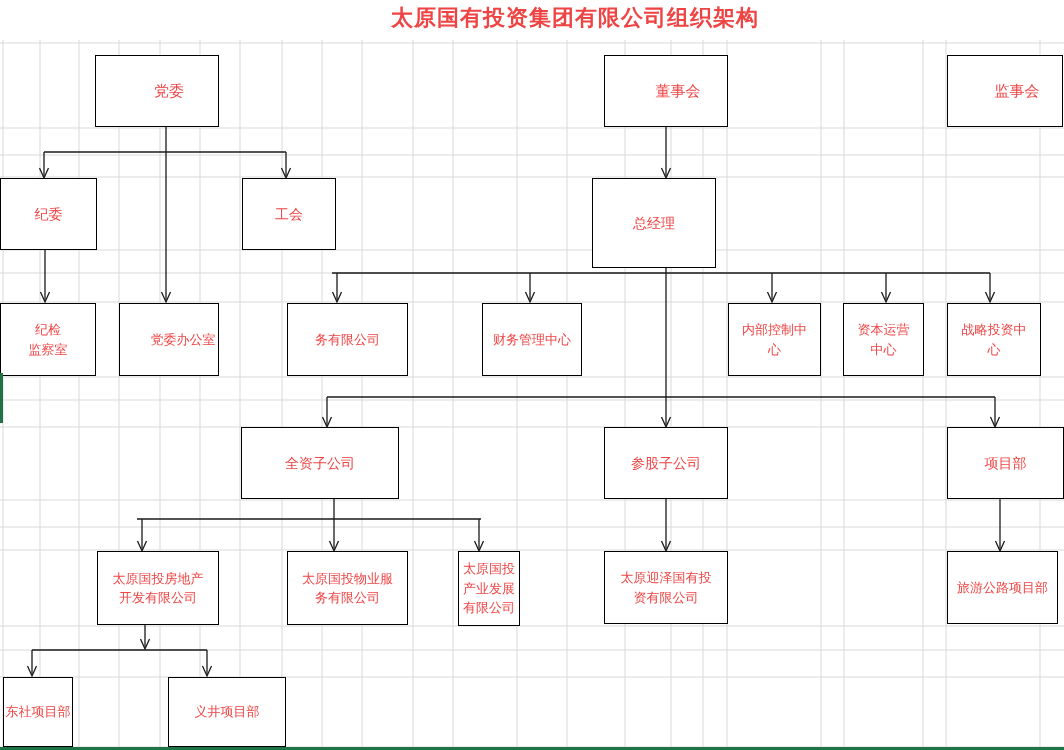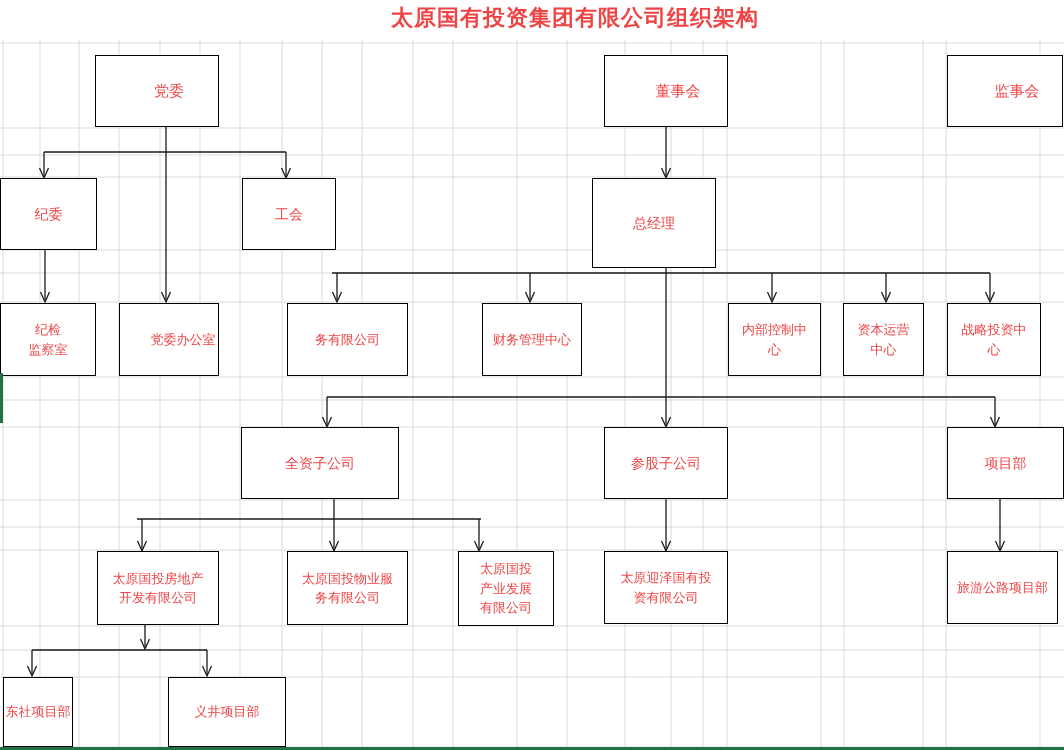--- a/index.html
+++ b/index.html
@@ -133,21 +133,21 @@
 心</div>
 
   <div class="node md" style="left:241px;top:427px;width:158px;height:72px;">全资子公司</div>
   <div class="node md" style="left:604px;top:427px;width:124px;height:72px;">参股子公司</div>
   <div class="node md" style="left:947px;top:427px;width:117px;height:72px;">项目部</div>
 
   <div class="node" style="left:97px;top:551px;width:122px;height:74px;">太原国投房地产
 开发有限公司</div>
   <div class="node" style="left:287px;top:551px;width:121px;height:74px;">太原国投物业服
 务有限公司</div>
-  <div class="node" style="left:458px;top:551px;width:96px;height:75px;">太原国投
+  <div class="node" style="left:458px;top:551px;width:62px;height:75px;">太原国投
 产业发展
 有限公司</div>
   <div class="node" style="left:604px;top:551px;width:124px;height:73px;">太原迎泽国有投
 资有限公司</div>
   <div class="node" style="left:947px;top:551px;width:111px;height:73px;">旅游公路项目部</div>
 
   <div class="node" style="left:3px;top:677px;width:70px;height:70px;">东社项目部</div>
   <div class="node" style="left:168px;top:677px;width:118px;height:70px;">义井项目部</div>
 
   <div class="greenbar" style="left:0;top:373px;width:3px;height:50px;"></div>

